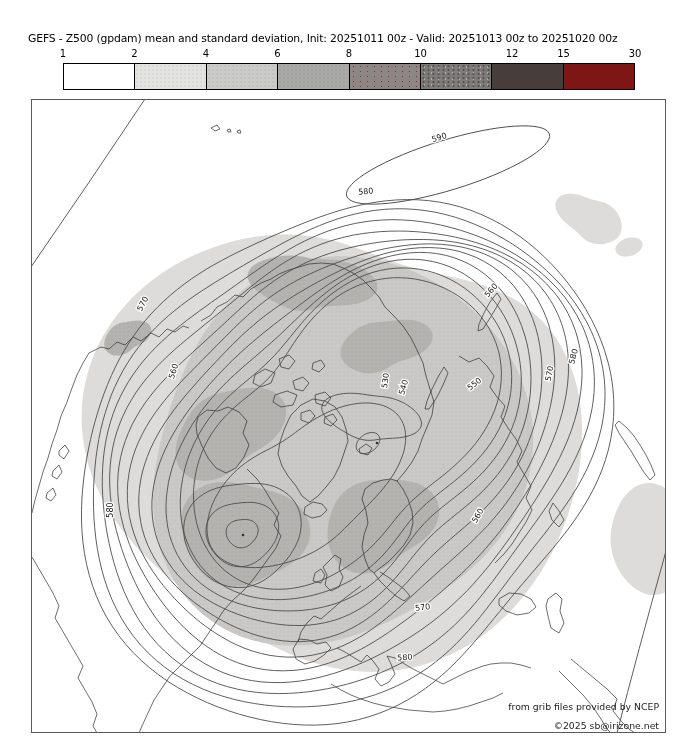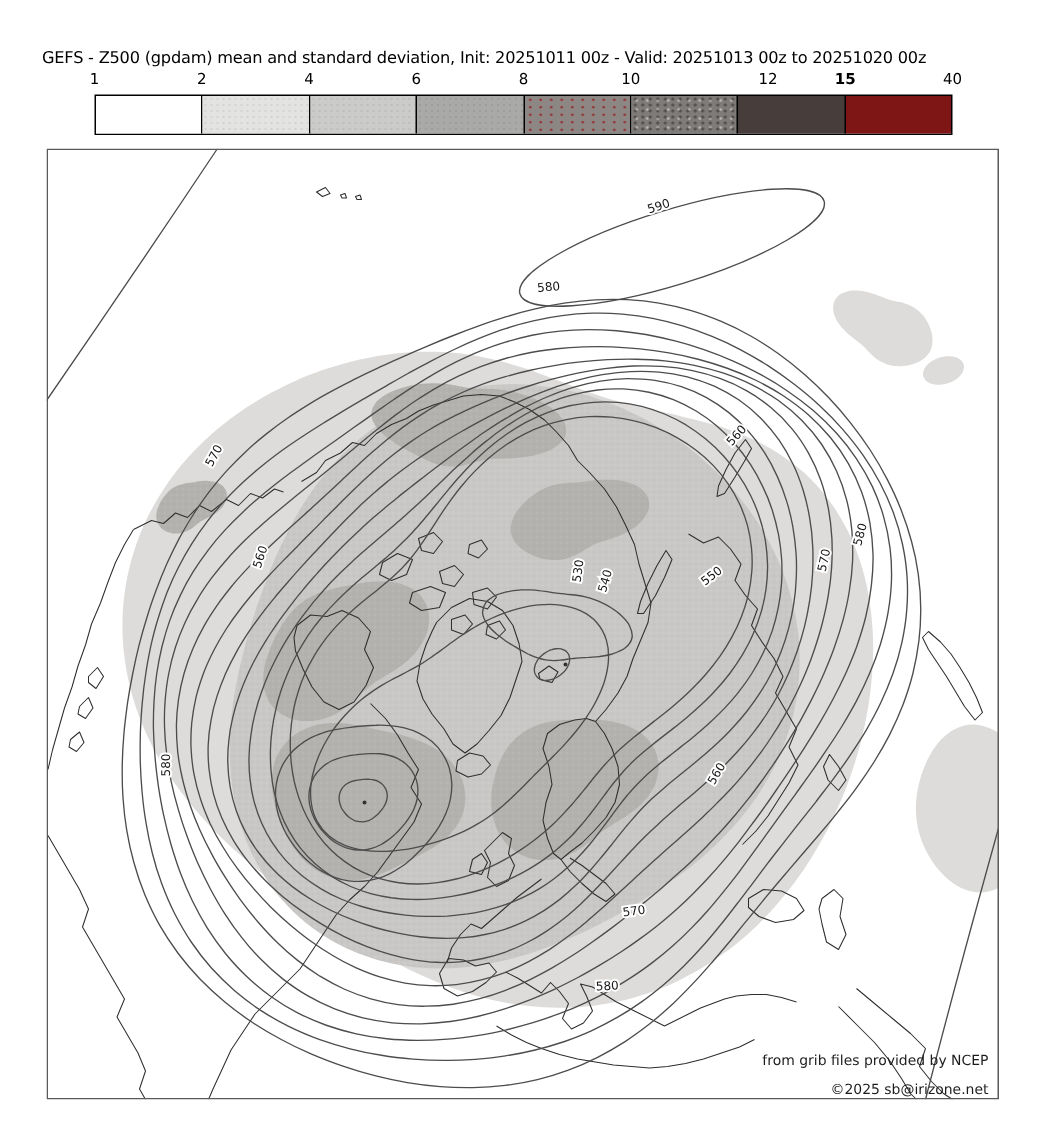--- a/index.html
+++ b/index.html
@@ -25,22 +25,22 @@
 
 <div class="colorbar">
   <div class="cb-ticks">
       <span style="left: 0%;">1</span>
       <span style="left: 12.5%;">2</span>
       <span style="left: 25%;">4</span>
       <span style="left: 37.5%;">6</span>
       <span style="left: 50%;">8</span>
       <span style="left: 62.5%; text-align: center;">10</span>
       <span style="left: 75%; margin-left: 20px;">12</span>
-      <span style="left: 87.5%; font-weight: bold;">15</span>
-      <span style="left: 100%;">40</span>
+      <span style="left: 87.5%;">15</span>
+      <span style="left: 100%;">30</span>
     </div>
   <div class="cb-bar">
       <div class="cb-seg" style="background-color: rgb(255, 255, 255);"></div>
       <div class="cb-seg stip" style="background-color: rgb(227, 227, 225);"></div>
       <div class="cb-seg stip" style="background-color: rgb(203, 203, 201);"></div>
       <div class="cb-seg stip" style="background-color: rgb(169, 169, 167);"></div>
       <div class="cb-seg speckle-red" style="background-color: rgb(140, 135, 132);"></div>
       <div class="cb-seg noisy" style="background-color: rgb(126, 123, 121);"></div>
       <div class="cb-seg" style="background-color: rgb(71, 61, 59);"></div>
       <div class="cb-seg" style="background-color: rgb(125, 22, 20);"></div>

